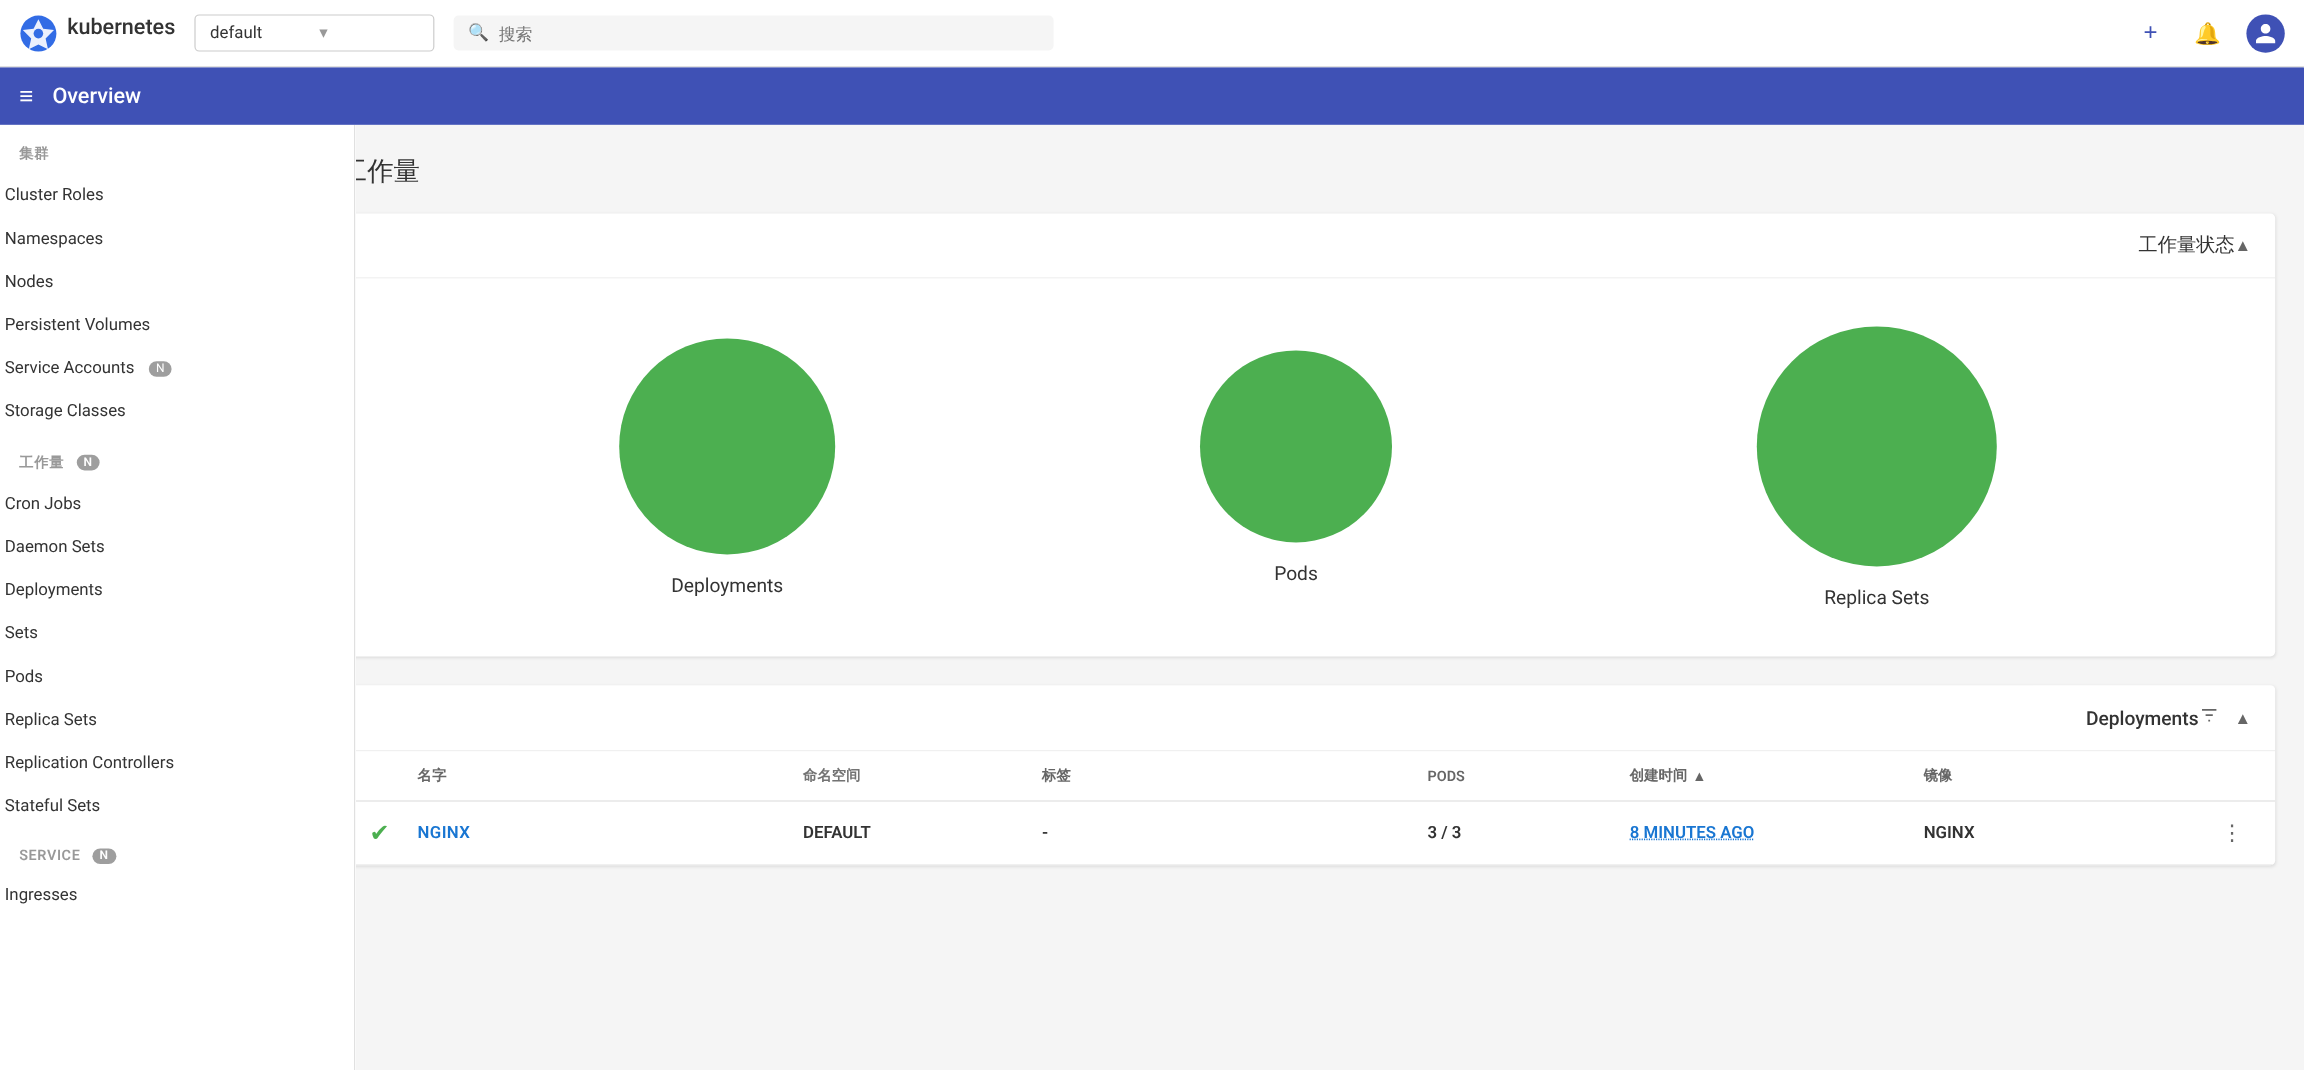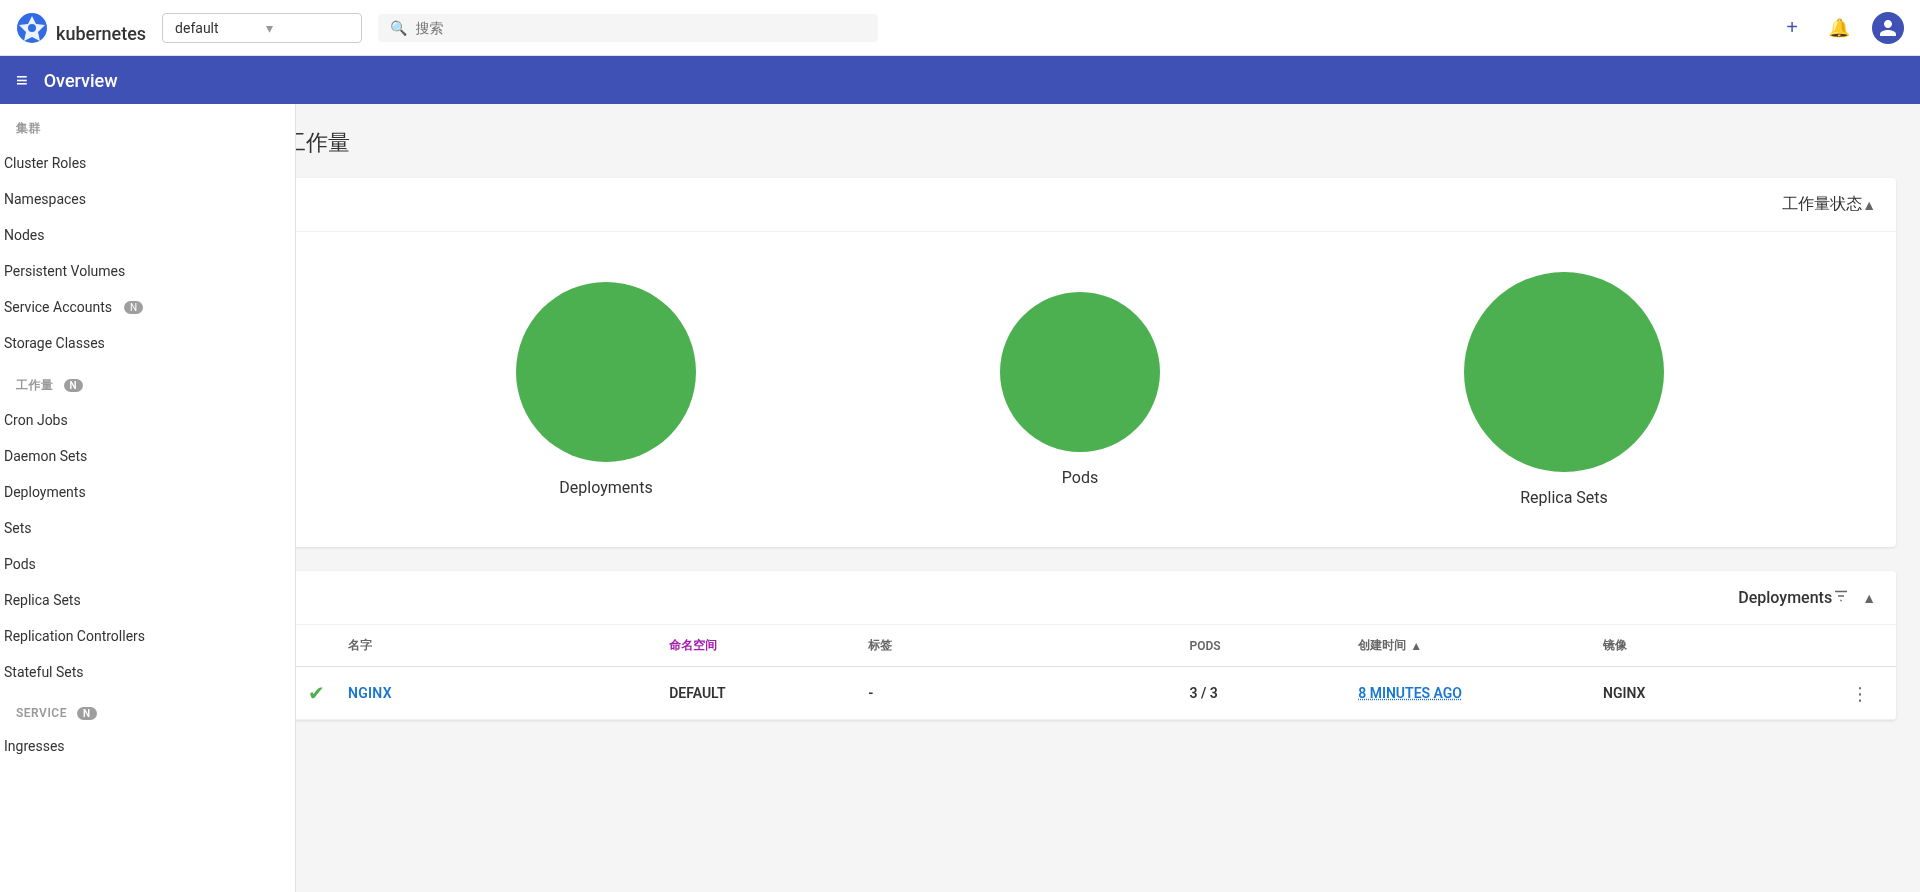--- a/index.html
+++ b/index.html
@@ -4,21 +4,21 @@
   <style>
     * { margin: 0; padding: 0; box-sizing: border-box; }
     body { font-family: 'Roboto', Arial, sans-serif; background: #f5f5f5; color: #333; font-size: 14px; }
 
     
     .topbar {
       display: flex; align-items: center; height: 56px;
       background: #fff; border-bottom: 1px solid #e0e0e0;
       padding: 0 16px; gap: 16px; position: fixed; top: 0; left: 0; right: 0; z-index: 100;
     }
-    .logo { display: flex; align-items: flex-end; gap: 8px; text-decoration: none; }
+    .logo { display: flex; align-items: flex-start; gap: 8px; text-decoration: none; }
     .logo-text { font-size: 18px; font-weight: 500; color: #333; }
     .namespace-select {
       display: flex; align-items: center; border: 1px solid #ccc; border-radius: 4px;
       padding: 6px 12px; background: #fff; cursor: pointer; gap: 8px; min-width: 200px;
     }
     .namespace-select span { flex: 1; }
     .search-bar {
       display: flex; align-items: center; background: #f5f5f5; border-radius: 4px;
       padding: 6px 12px; gap: 8px; flex: 1; max-width: 500px;
     }
@@ -89,21 +89,21 @@
     }
     .status-label { font-size: 16px; color: #333; }
 
     
     .table-header-row {
       display: flex; align-items: center; padding: 0 16px;
       border-bottom: 1px solid #e0e0e0;
     }
     .col-check { width: 40px; }
     .col-name { flex: 2; padding: 12px 8px; font-size: 12px; font-weight: 600; color: #666; text-transform: uppercase; letter-spacing: 0.3px; cursor: pointer; display: flex; align-items: center; gap: 4px; }
-    .col-ns { flex: 1.2; padding: 12px 8px; font-size: 12px; font-weight: 600; color: #a21caf; text-transform: uppercase; }
+    .col-ns { flex: 1.2; padding: 12px 8px; font-size: 12px; font-weight: 600; color: #737373; text-transform: uppercase; }
     .col-tags { flex: 2; padding: 12px 8px; font-size: 12px; font-weight: 600; color: #666; text-transform: uppercase; }
     .col-pods { flex: 1; padding: 12px 8px; font-size: 12px; font-weight: 600; color: #666; text-transform: uppercase; }
     .col-time { flex: 1.5; padding: 12px 8px; font-size: 12px; font-weight: 600; color: #666; text-transform: uppercase; cursor: pointer; display: flex; align-items: center; gap: 4px; }
     .col-img { flex: 1.5; padding: 12px 8px; font-size: 12px; font-weight: 600; color: #666; text-transform: uppercase; }
     .col-actions { width: 40px; }
 
     .table-row {
       display: flex; align-items: center; padding: 0 16px;
       border-bottom: 1px solid #f0f0f0;
     }

